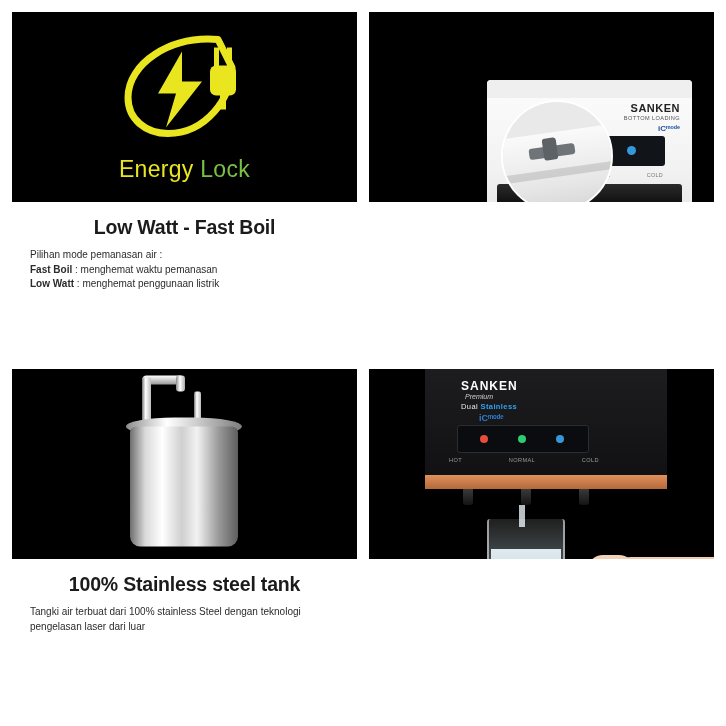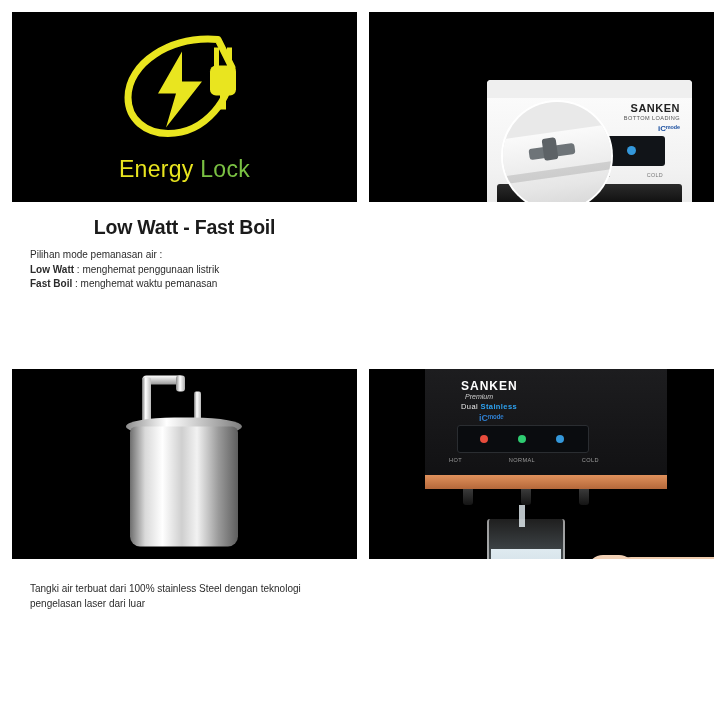--- a/index.html
+++ b/index.html
@@ -438,22 +438,22 @@
           </svg>
           <div class="energy-text">
             <span class="e1">Energy </span><span class="e2">Lock</span>
           </div>
         </div>
       </div>
       <div class="caption">
         <div class="cap-title">Low Watt - Fast Boil</div>
         <div class="cap-body">
           <div><span>Pilihan mode pemanasan air :</span></div>
+          <div><span class="lbl">Fast Boil</span><span> : menghemat waktu pemanasan</span></div>
           <div><span class="lbl">Low Watt</span><span> : menghemat penggunaan listrik</span></div>
-          <div><span class="lbl">Fast Boil</span><span> : menghemat waktu pemanasan</span></div>
         </div>
       </div>
     </div>
 
     <div class="cell">
       <div class="media">
         <div class="disp2">
           <div class="d2-body"></div>
           <div class="d2-top"></div>
           <div class="d2-brand">SANKEN</div>
@@ -495,20 +495,21 @@
         <div class="tank-wrap">
           <div class="tank-pipe-top"></div>
           <div class="tank-pipe"></div>
           <div class="tank-pipe-elbow"></div>
           <div class="tank-pipe2"></div>
           <div class="tank-lid"></div>
           <div class="tank-body"></div>
         </div>
       </div>
       <div class="caption">
+        <div class="cap-title">100% Stainless steel tank</div>
         <div class="cap-body">Tangki air terbuat dari 100% stainless Steel dengan teknologi pengelasan laser dari luar</div>
       </div>
     </div>
 
     <div class="cell">
       <div class="media">
         <div class="d4">
           <div class="d4-top"></div>
           <div class="d4-brand">SANKEN</div>
           <div class="d4-sub">Premium</div>

